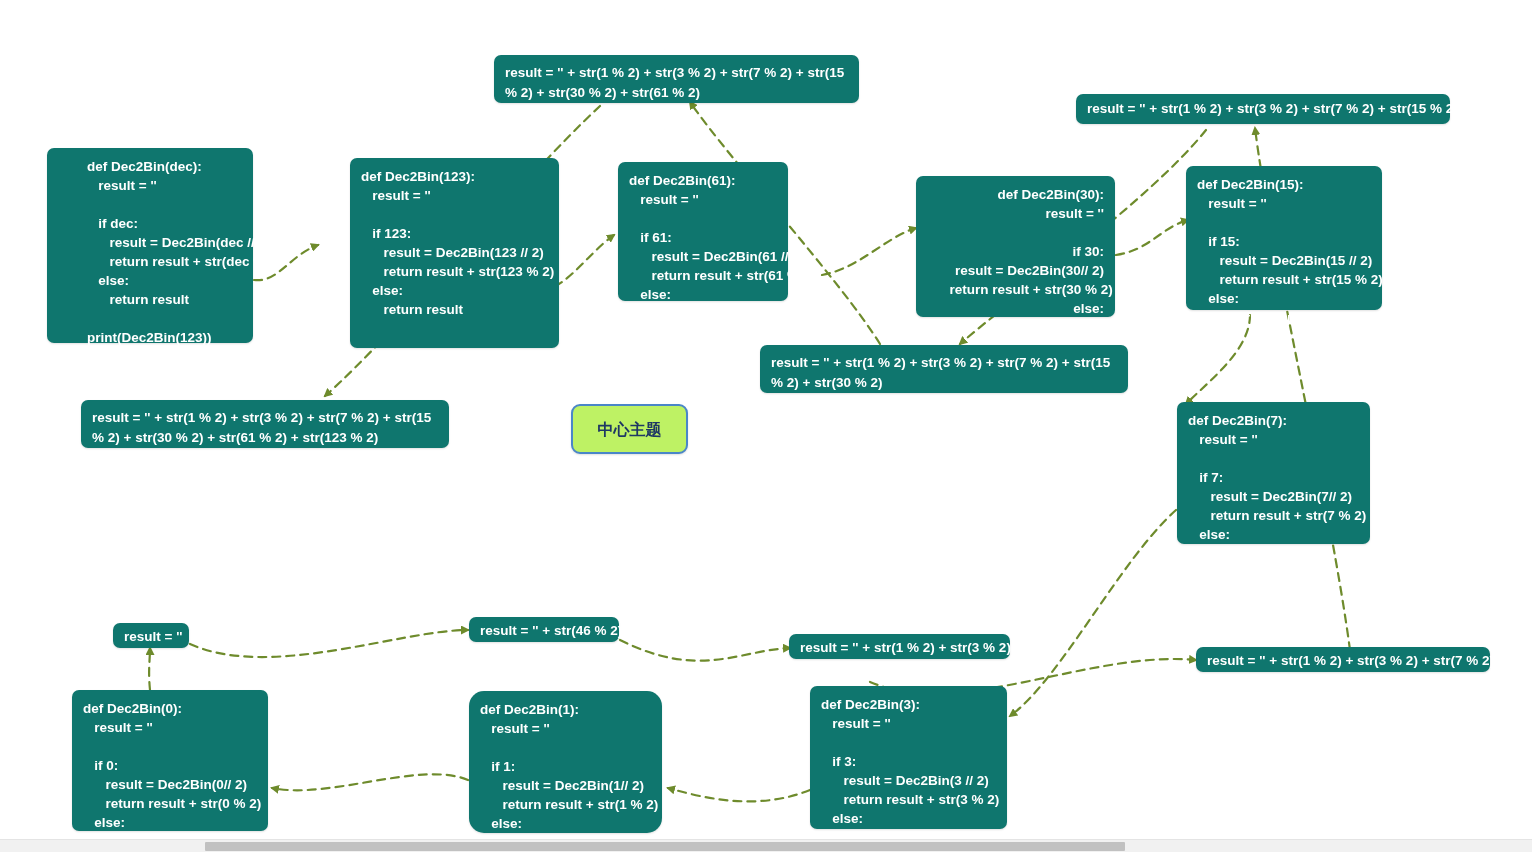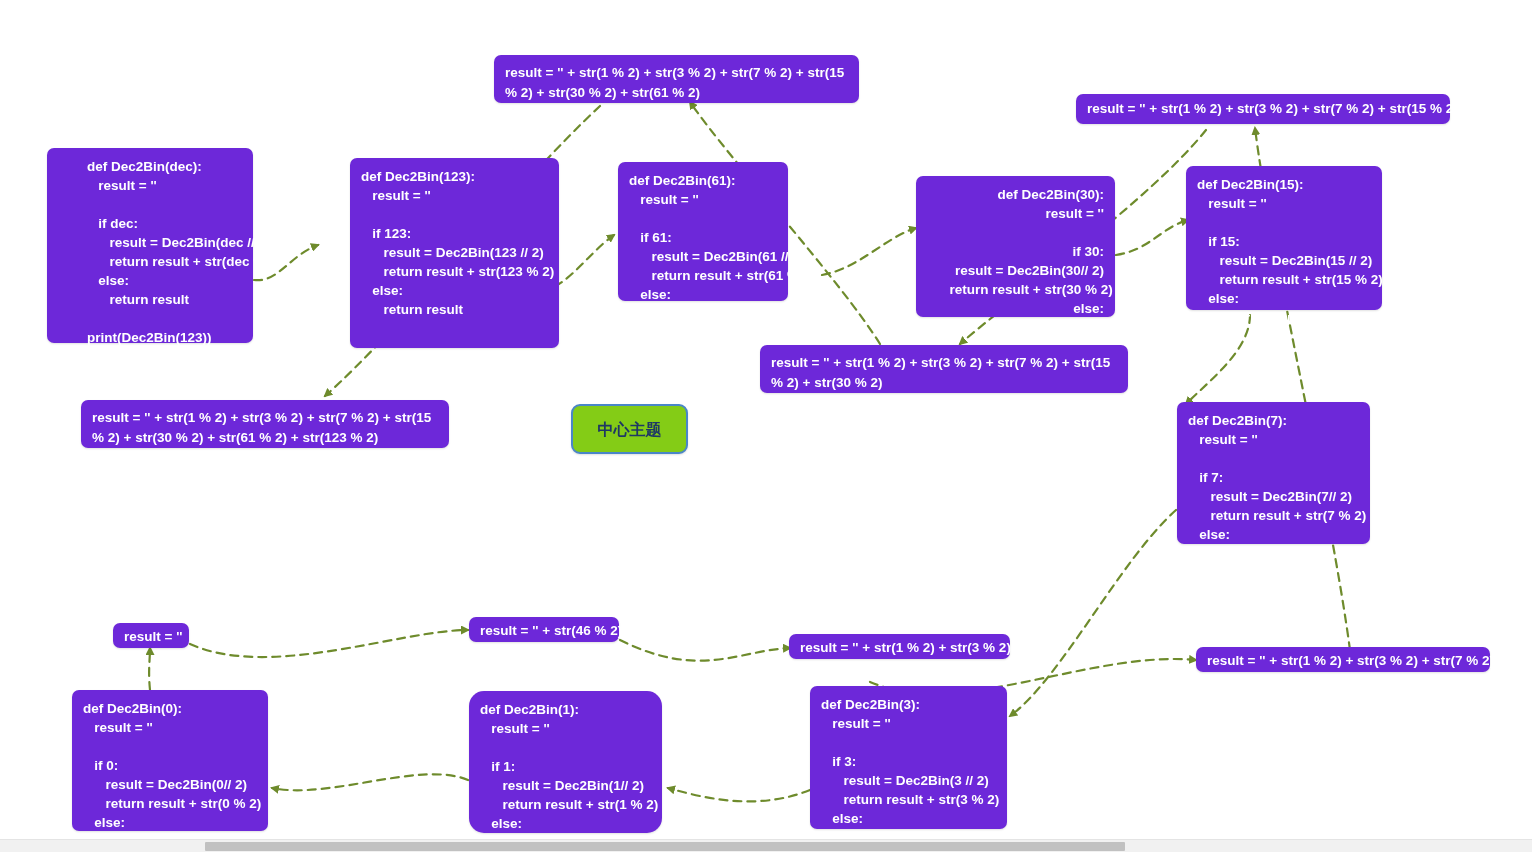--- a/index.html
+++ b/index.html
@@ -21,40 +21,40 @@
     position: absolute;
     left: 0;
     top: 0;
     width: 1532px;
     height: 852px;
     pointer-events: none;
   }
   .node {
     position: absolute;
     box-sizing: border-box;
-    background: #6d28d9;
+    background: #0f766e;
     color: #ffffff;
     border-radius: 7px;
     font-weight: bold;
     font-size: 13.5px;
     line-height: 19px;
     white-space: pre;
     padding: 9px 11px;
     box-shadow: 0 1px 2px rgba(0,0,0,0.12);
   }
   .node.result {
     white-space: normal;
     line-height: 20px;
     padding: 8px 11px;
   }
   .node.result-1line {
     white-space: nowrap;
   }
   .node.center {
-    background: #84cc16;
+    background: #bef264;
     color: #1F3864;
     border: 2px solid #4A86C8;
     border-radius: 9px;
     font-size: 16px;
     display: flex;
     align-items: center;
     justify-content: center;
     white-space: nowrap;
     padding: 0;
   }

